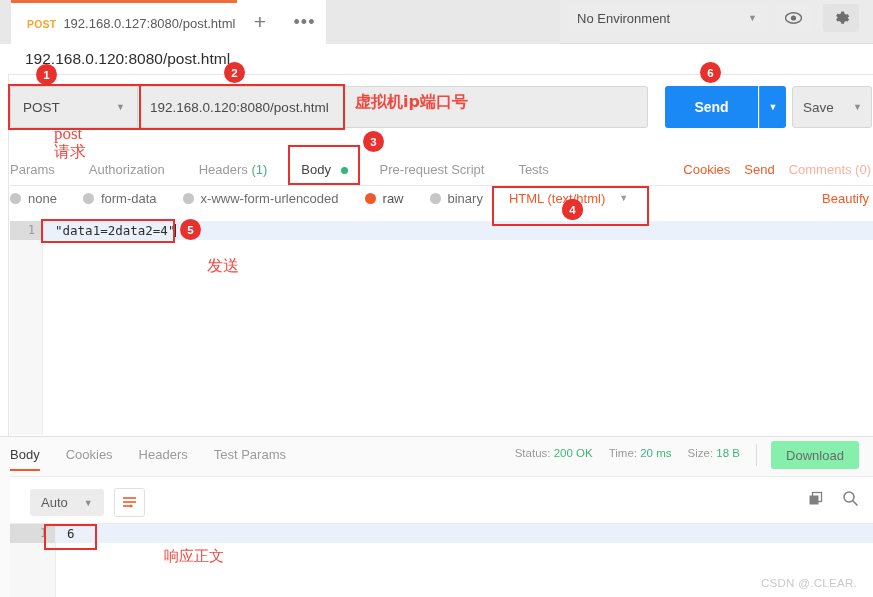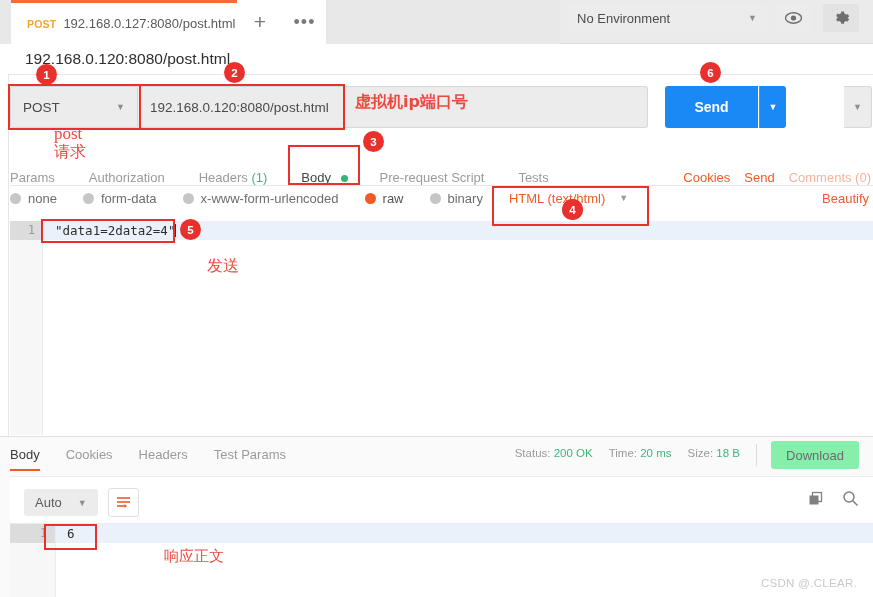--- a/index.html
+++ b/index.html
@@ -209,21 +209,21 @@
     font-size: 9px;
     box-sizing: border-box;
   }
 
   
   .reqtabs {
     position: absolute;
     left: 10px; top: 153px;
     width: 863px; height: 33px;
     display: flex;
-    align-items: flex-end;
+    align-items: center;
     border-bottom: 1px solid #e8e8e8;
     box-sizing: border-box;
   }
   .reqtab {
     font-size: 13px;
     color: #9b9b9b;
     margin-right: 34px;
     white-space: nowrap;
   }
   .reqtab.active { color: #444; }
@@ -408,21 +408,21 @@
   }
   .seg .item {
     padding: 0 15px;
     height: 27px;
     display: flex; align-items: center;
     font-size: 13px;
     color: #9b9b9b;
   }
   .seg .item.active { color: #3c3c3c; }
   .auto-select {
-    margin-left: 14px;
+    margin-left: 20px;
     background: #ececec;
     border-radius: 3px;
     height: 27px;
     display: flex; align-items: center;
     padding: 0 11px;
     font-size: 13px;
     color: #5c5c5c;
   }
   .auto-select .caret { margin-left: 16px; color: #8d8d8d; font-size: 9px; }
   .wrap-icon {
@@ -572,20 +572,23 @@
     <div class="url-input">
       <span>192.168.0.120:8080/post.html</span>
     </div>
   </div>
 
   <div class="send-btn">
     <span>Send</span>
   </div>
   <div class="send-caret">
     <span>▼</span>
+  </div>
+  <div class="save-btn">
+    <span>Save</span>
   </div>
   <div class="save-caret">
     <span>▼</span>
   </div>
 
   <div class="reqtabs">
     <div class="reqtab">
       <span>Params</span>
     </div>
     <div class="reqtab">

